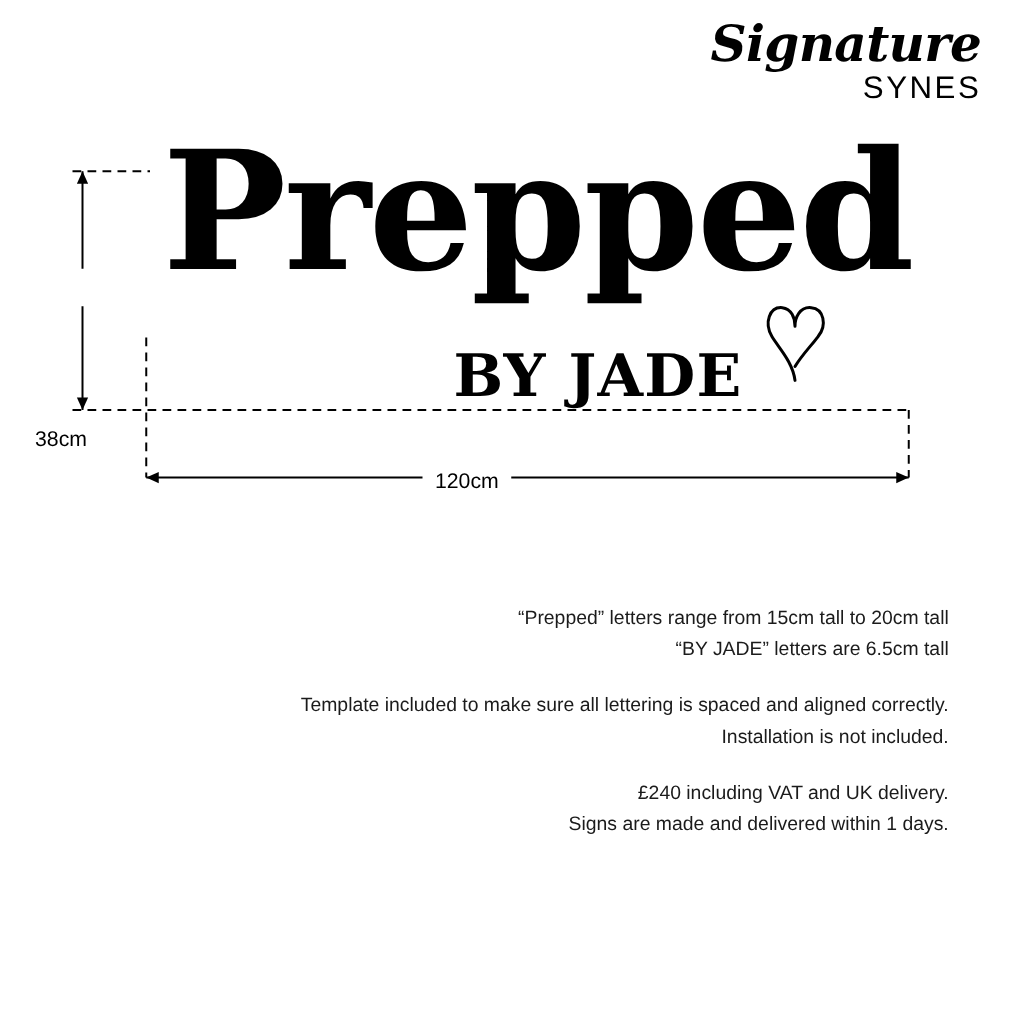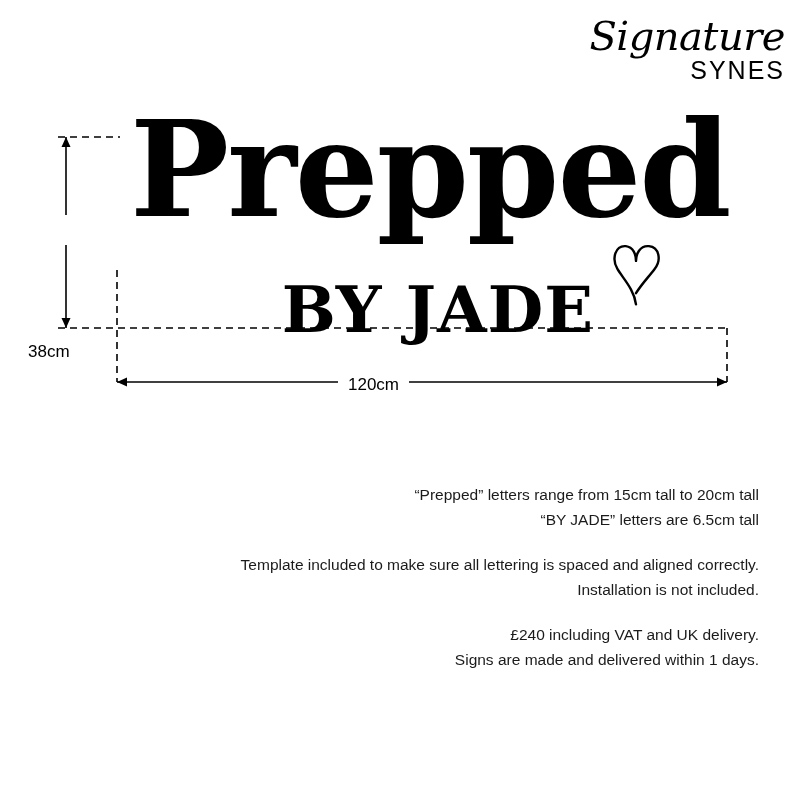--- a/index.html
+++ b/index.html
@@ -21,21 +21,21 @@
     position: absolute;
     top: 16px;
     right: 24px;
     text-align: right;
     line-height: 1;
   }
   .logo-script {
     font-family: "DejaVu Serif", serif;
     font-style: italic;
     font-size: 40px;
-    font-weight: 400;
+    font-weight: 700;
     letter-spacing: -0.5px;
     color: #000;
     display: block;
   }
   .logo-sub {
     font-family: "Liberation Sans", sans-serif;
     font-size: 25px;
     letter-spacing: 2px;
     color: #000;
     display: block;
@@ -80,21 +80,21 @@
     color: #000;
     line-height: 1;
     margin-left: 20px;
   }
   .word-sub {
     position: absolute;
     right: 128px;
     top: 150px;
     font-family: "DejaVu Serif", serif;
     font-weight: 700;
-    font-size: 64px;
+    font-size: 47px;
     letter-spacing: 1px;
     color: #000;
     line-height: 1;
   }
   .heart {
     position: absolute;
     right: 58px;
     top: 108px;
     width: 56px;
     height: 72px;

